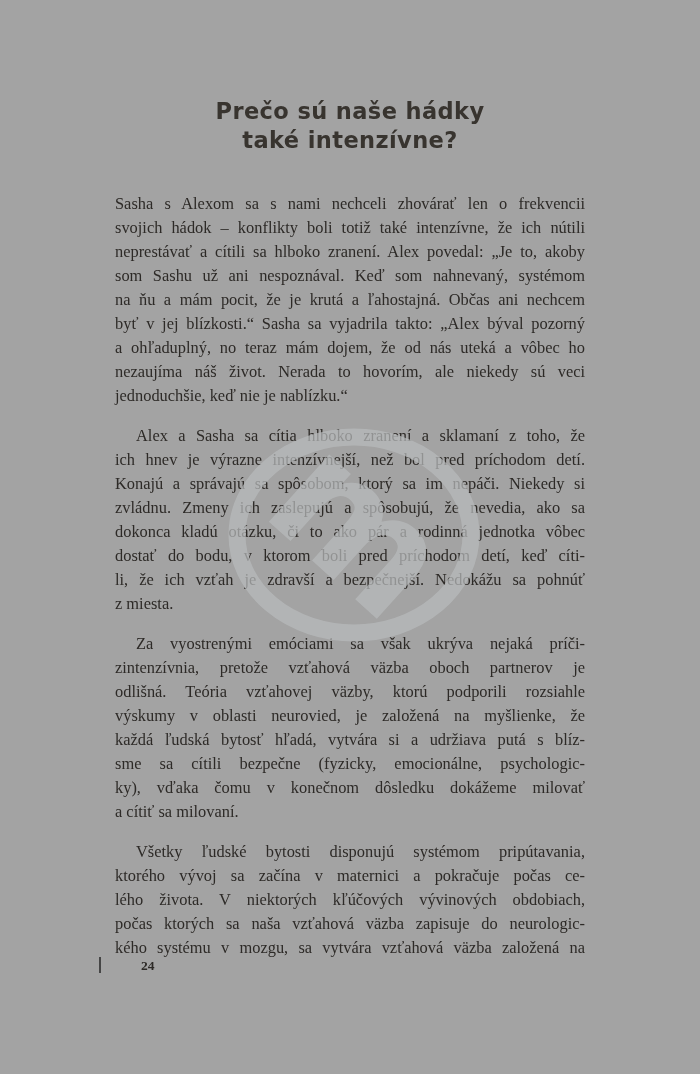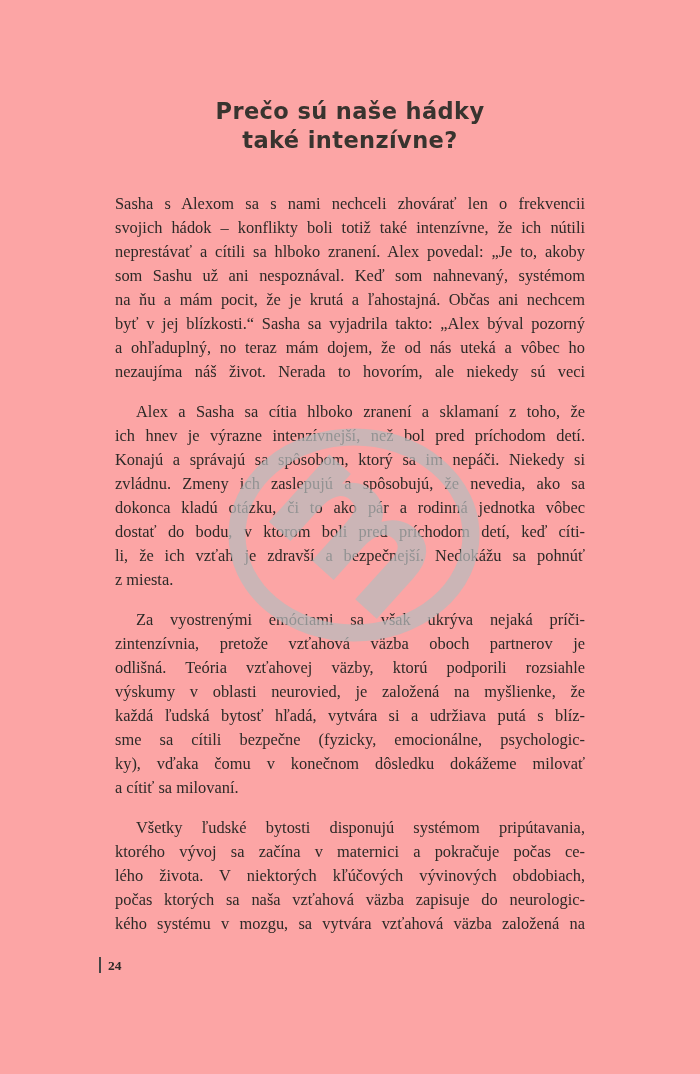--- a/index.html
+++ b/index.html
@@ -4,21 +4,21 @@
 <style>
   html, body { margin: 0; padding: 0; }
   body {
     width: 700px; height: 1074px;
     background: #ffffff;
     font-family: "Liberation Serif", serif;
     position: relative;
   }
   .page {
     position: absolute; inset: 0;
-    background: #fca5a5;
+    background: #a3a3a3;
     overflow: hidden;
   }
   .title {
     position: absolute;
     top: 97px; left: 0; right: 0;
     text-align: center;
     font-family: "DejaVu Sans", sans-serif;
     font-weight: 700;
     font-size: 22.5px;
     line-height: 29px;
@@ -46,20 +46,21 @@
   .watermark {
     position: absolute;
     left: 219px; top: 420px;
     pointer-events: none;
   }
   .footer {
     position: absolute;
     left: 99px; top: 957px;
     display: flex;
     align-items: flex-start;
+    gap: 33px;
   }
   .footer-bar {
     width: 2px; height: 16px;
     background: #454545;
     margin-right: 7px;
   }
   .footer-num {
     font-family: "Liberation Serif", serif;
     font-weight: 700;
     font-size: 13.5px;
@@ -80,20 +81,21 @@
   <div class="body-text">
       <div class="paragraph">
         <div class="line">Sasha s Alexom sa s nami nechceli zhovárať len o frekvencii</div>
         <div class="line">svojich hádok – konflikty boli totiž také intenzívne, že ich nútili</div>
         <div class="line">neprestávať a cítili sa hlboko zranení. Alex povedal: „Je to, akoby</div>
         <div class="line">som Sashu už ani nespoznával. Keď som nahnevaný, systémom</div>
         <div class="line">na ňu a mám pocit, že je krutá a ľahostajná. Občas ani nechcem</div>
         <div class="line">byť v jej blízkosti.“ Sasha sa vyjadrila takto: „Alex býval pozorný</div>
         <div class="line">a ohľaduplný, no teraz mám dojem, že od nás uteká a vôbec ho</div>
         <div class="line">nezaujíma náš život. Nerada to hovorím, ale niekedy sú veci</div>
+        <div class="line para-end">jednoduchšie, keď nie je nablízku.“</div>
       </div>
       <div class="paragraph">
         <div class="line indent">Alex a Sasha sa cítia hlboko zranení a sklamaní z toho, že</div>
         <div class="line">ich hnev je výrazne intenzívnejší, než bol pred príchodom detí.</div>
         <div class="line">Konajú a správajú sa spôsobom, ktorý sa im nepáči. Niekedy si</div>
         <div class="line">zvládnu. Zmeny ich zaslepujú a spôsobujú, že nevedia, ako sa</div>
         <div class="line">dokonca kladú otázku, či to ako pár a rodinná jednotka vôbec</div>
         <div class="line">dostať do bodu, v ktorom boli pred príchodom detí, keď cíti-</div>
         <div class="line">li, že ich vzťah je zdravší a bezpečnejší. Nedokážu sa pohnúť</div>
         <div class="line para-end">z miesta.</div>

